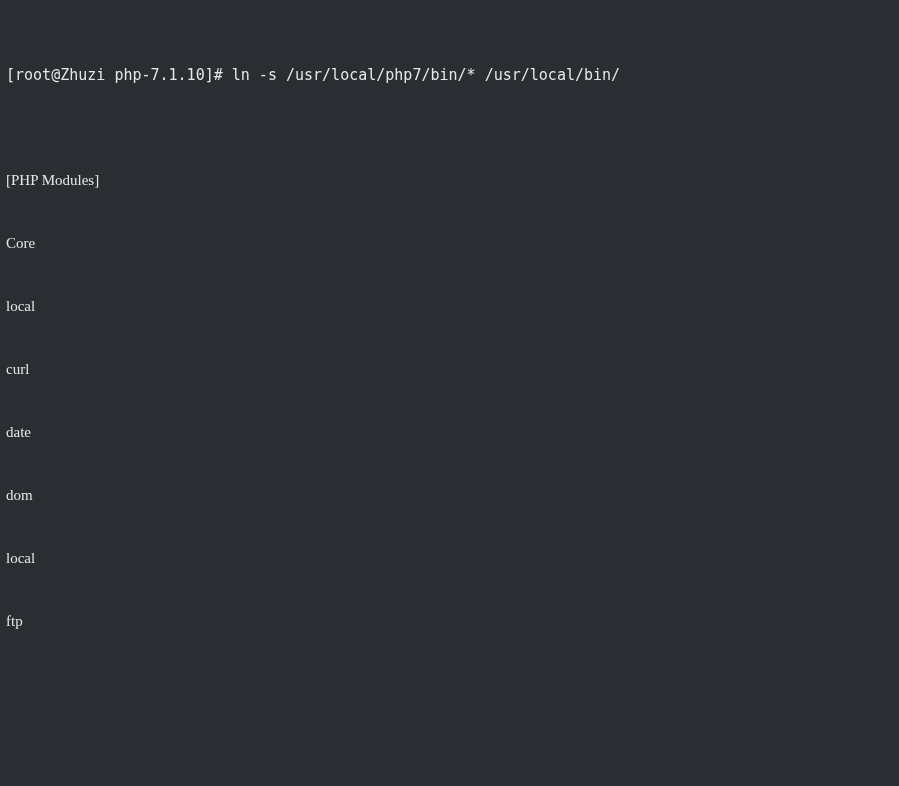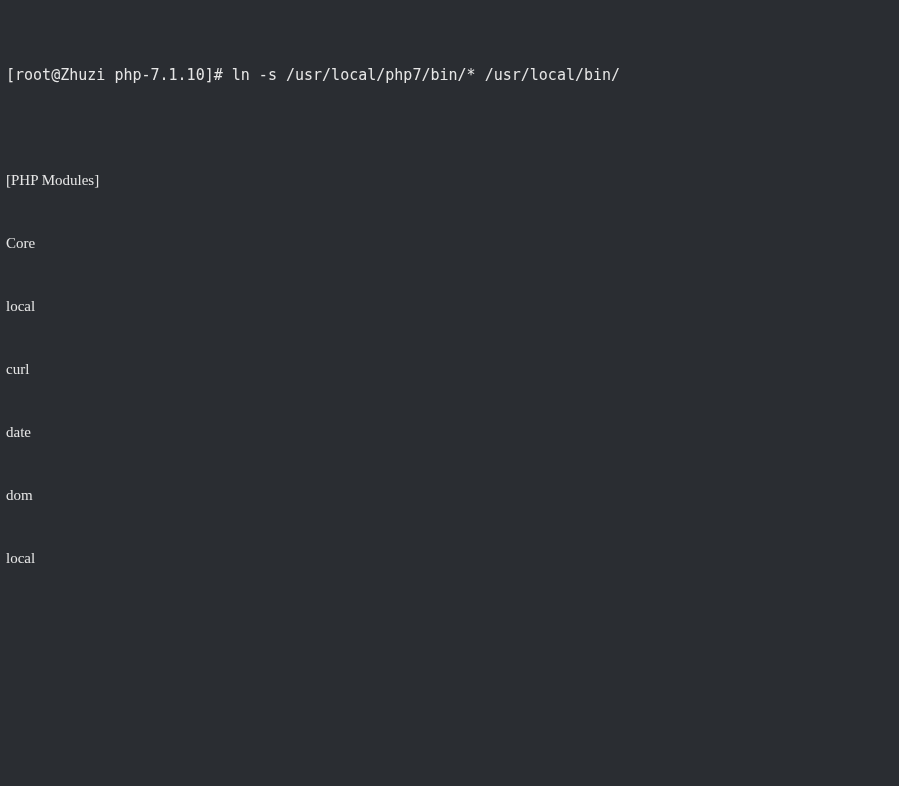--- a/index.html
+++ b/index.html
@@ -38,20 +38,21 @@
   <span class="line"><span class="prompt-brkt">[</span><span class="prompt-user">root</span><span class="prompt-at">@</span><span class="prompt-host">Zhuzi</span><span> </span><span class="prompt-path">php-7.1.10</span><span class="prompt-brkt">]</span><span class="prompt-sym"># </span><span class="cmd">ln -s /usr/local/php7/bin/* /usr/local/bin/</span></span>
 
 
   <span class="line out">[PHP Modules]</span>
   <span class="line out">Core</span>
   <span class="line out">local</span>
   <span class="line out">curl</span>
   <span class="line out">date</span>
   <span class="line out">dom</span>
   <span class="line out">local</span>
+  <span class="line out">ftp</span>
   
   
   
   
   
   
   
   
   
   

